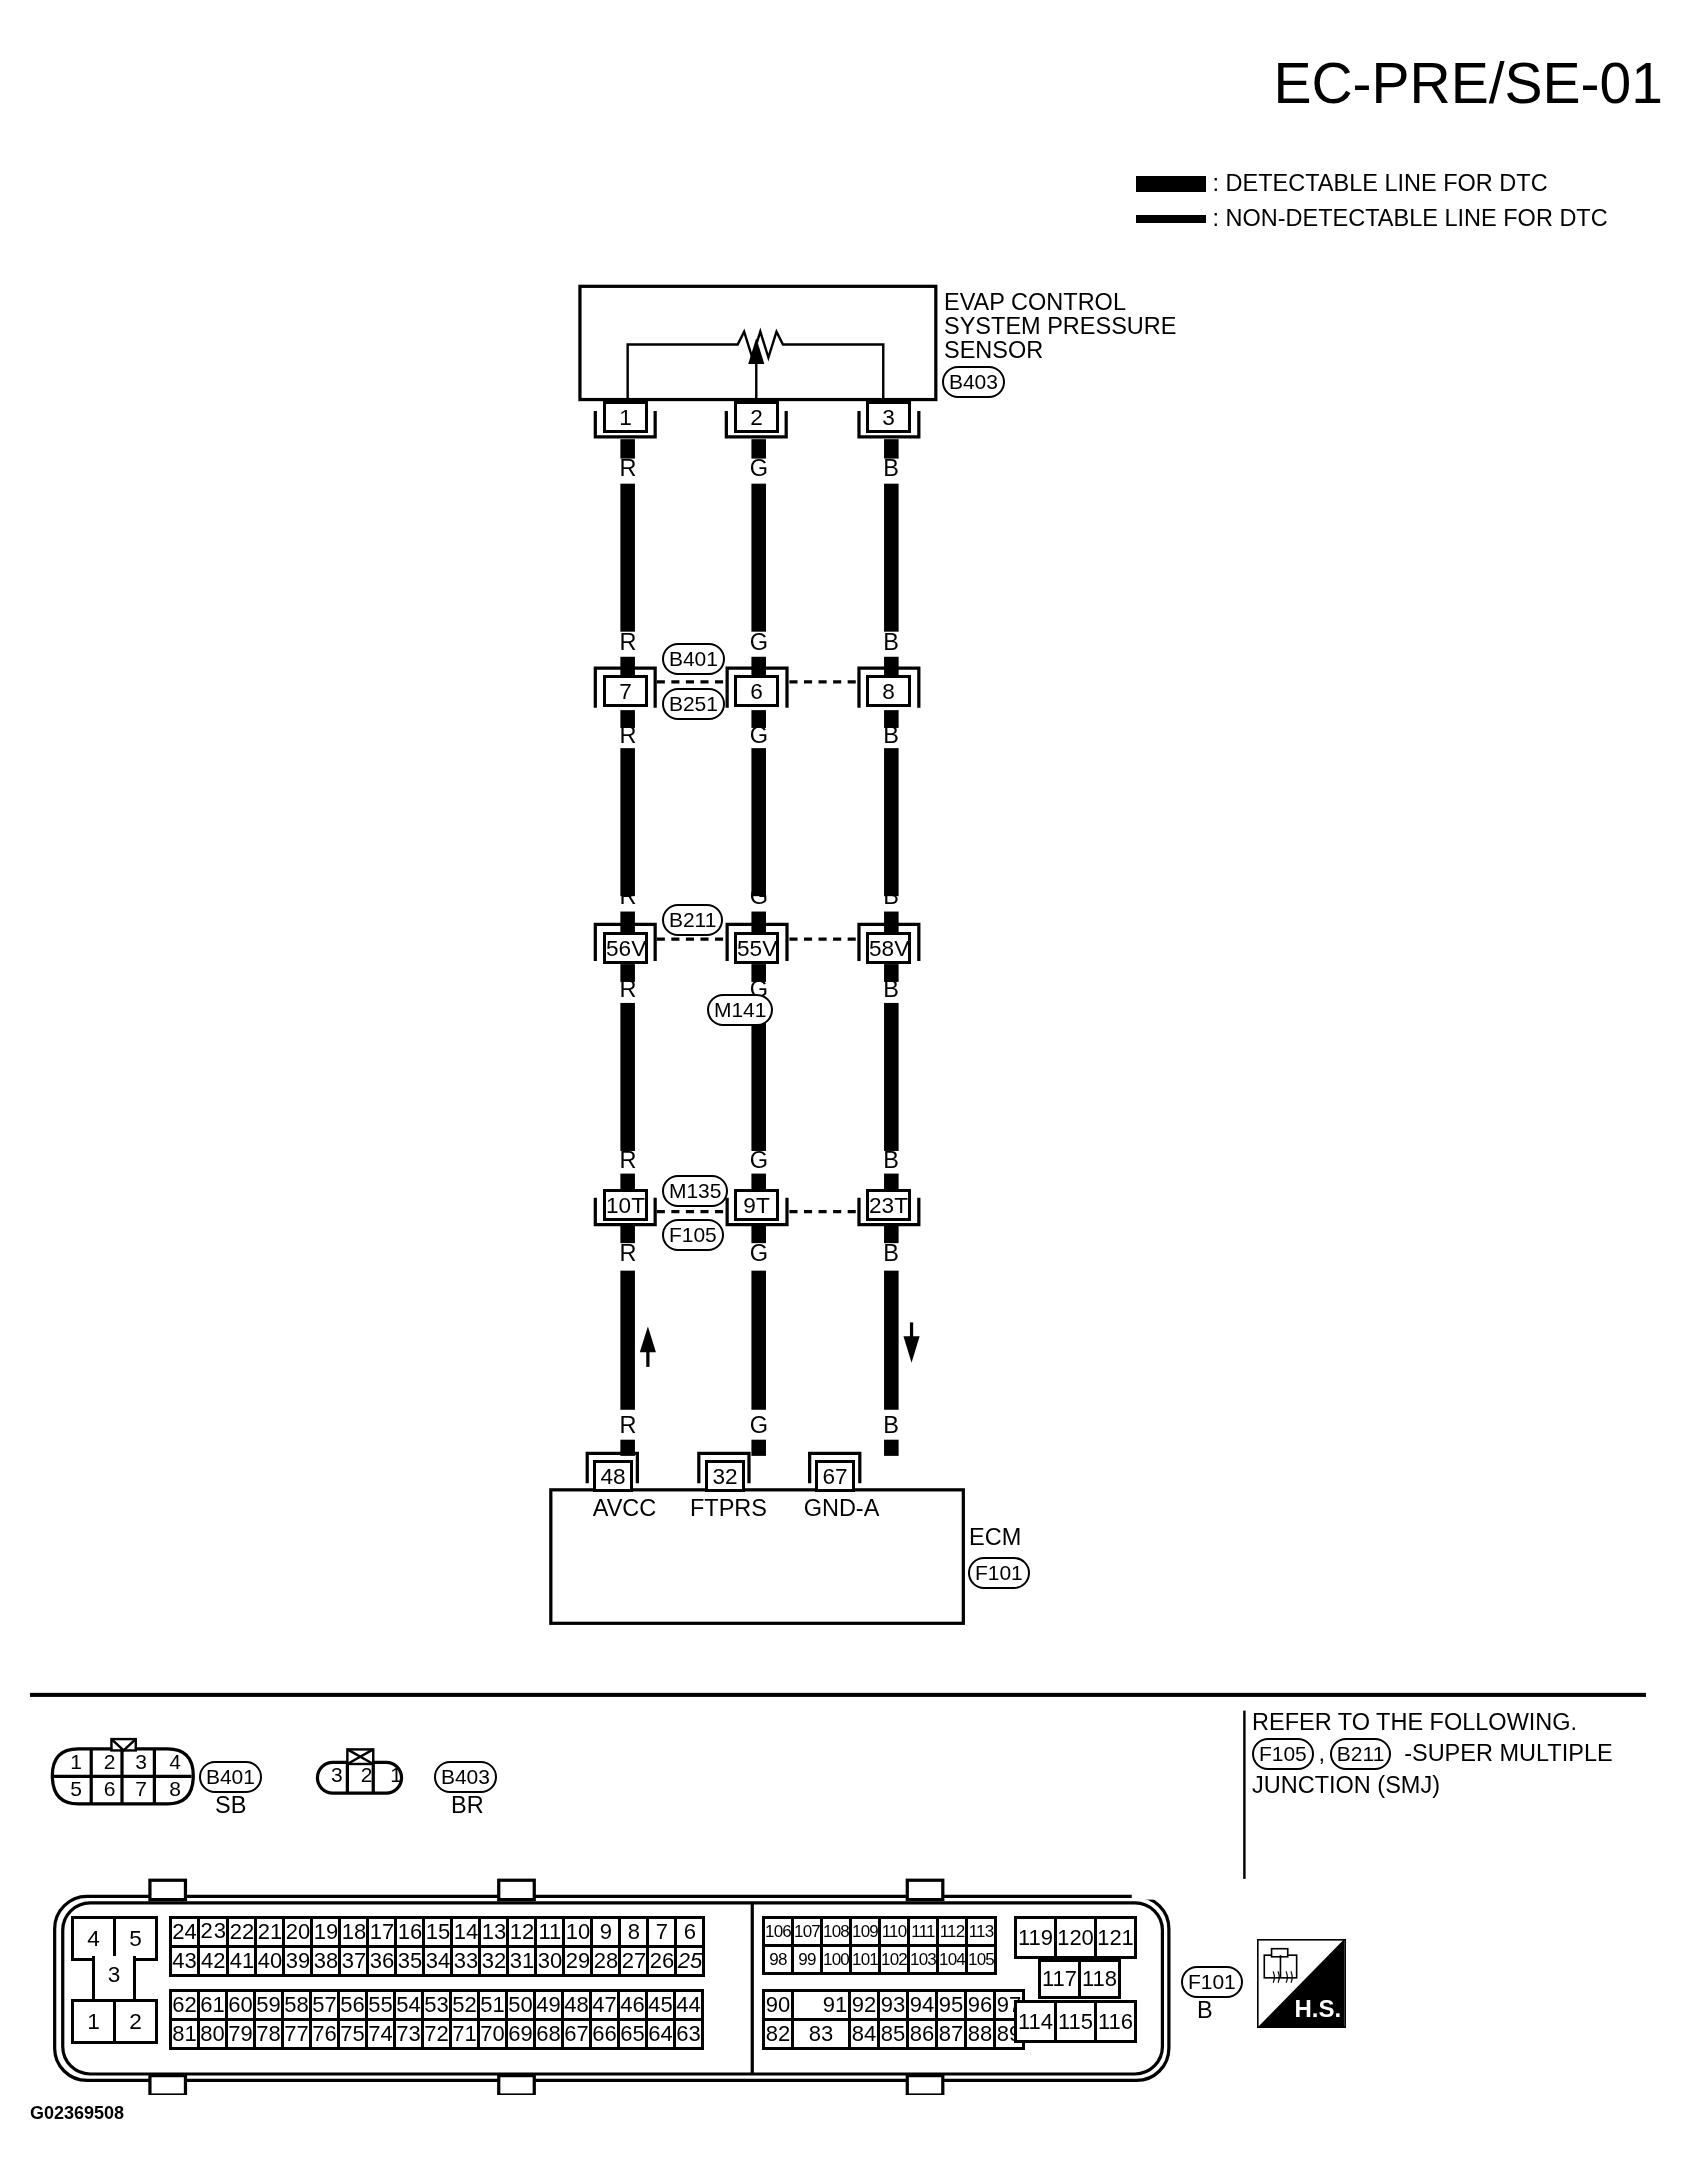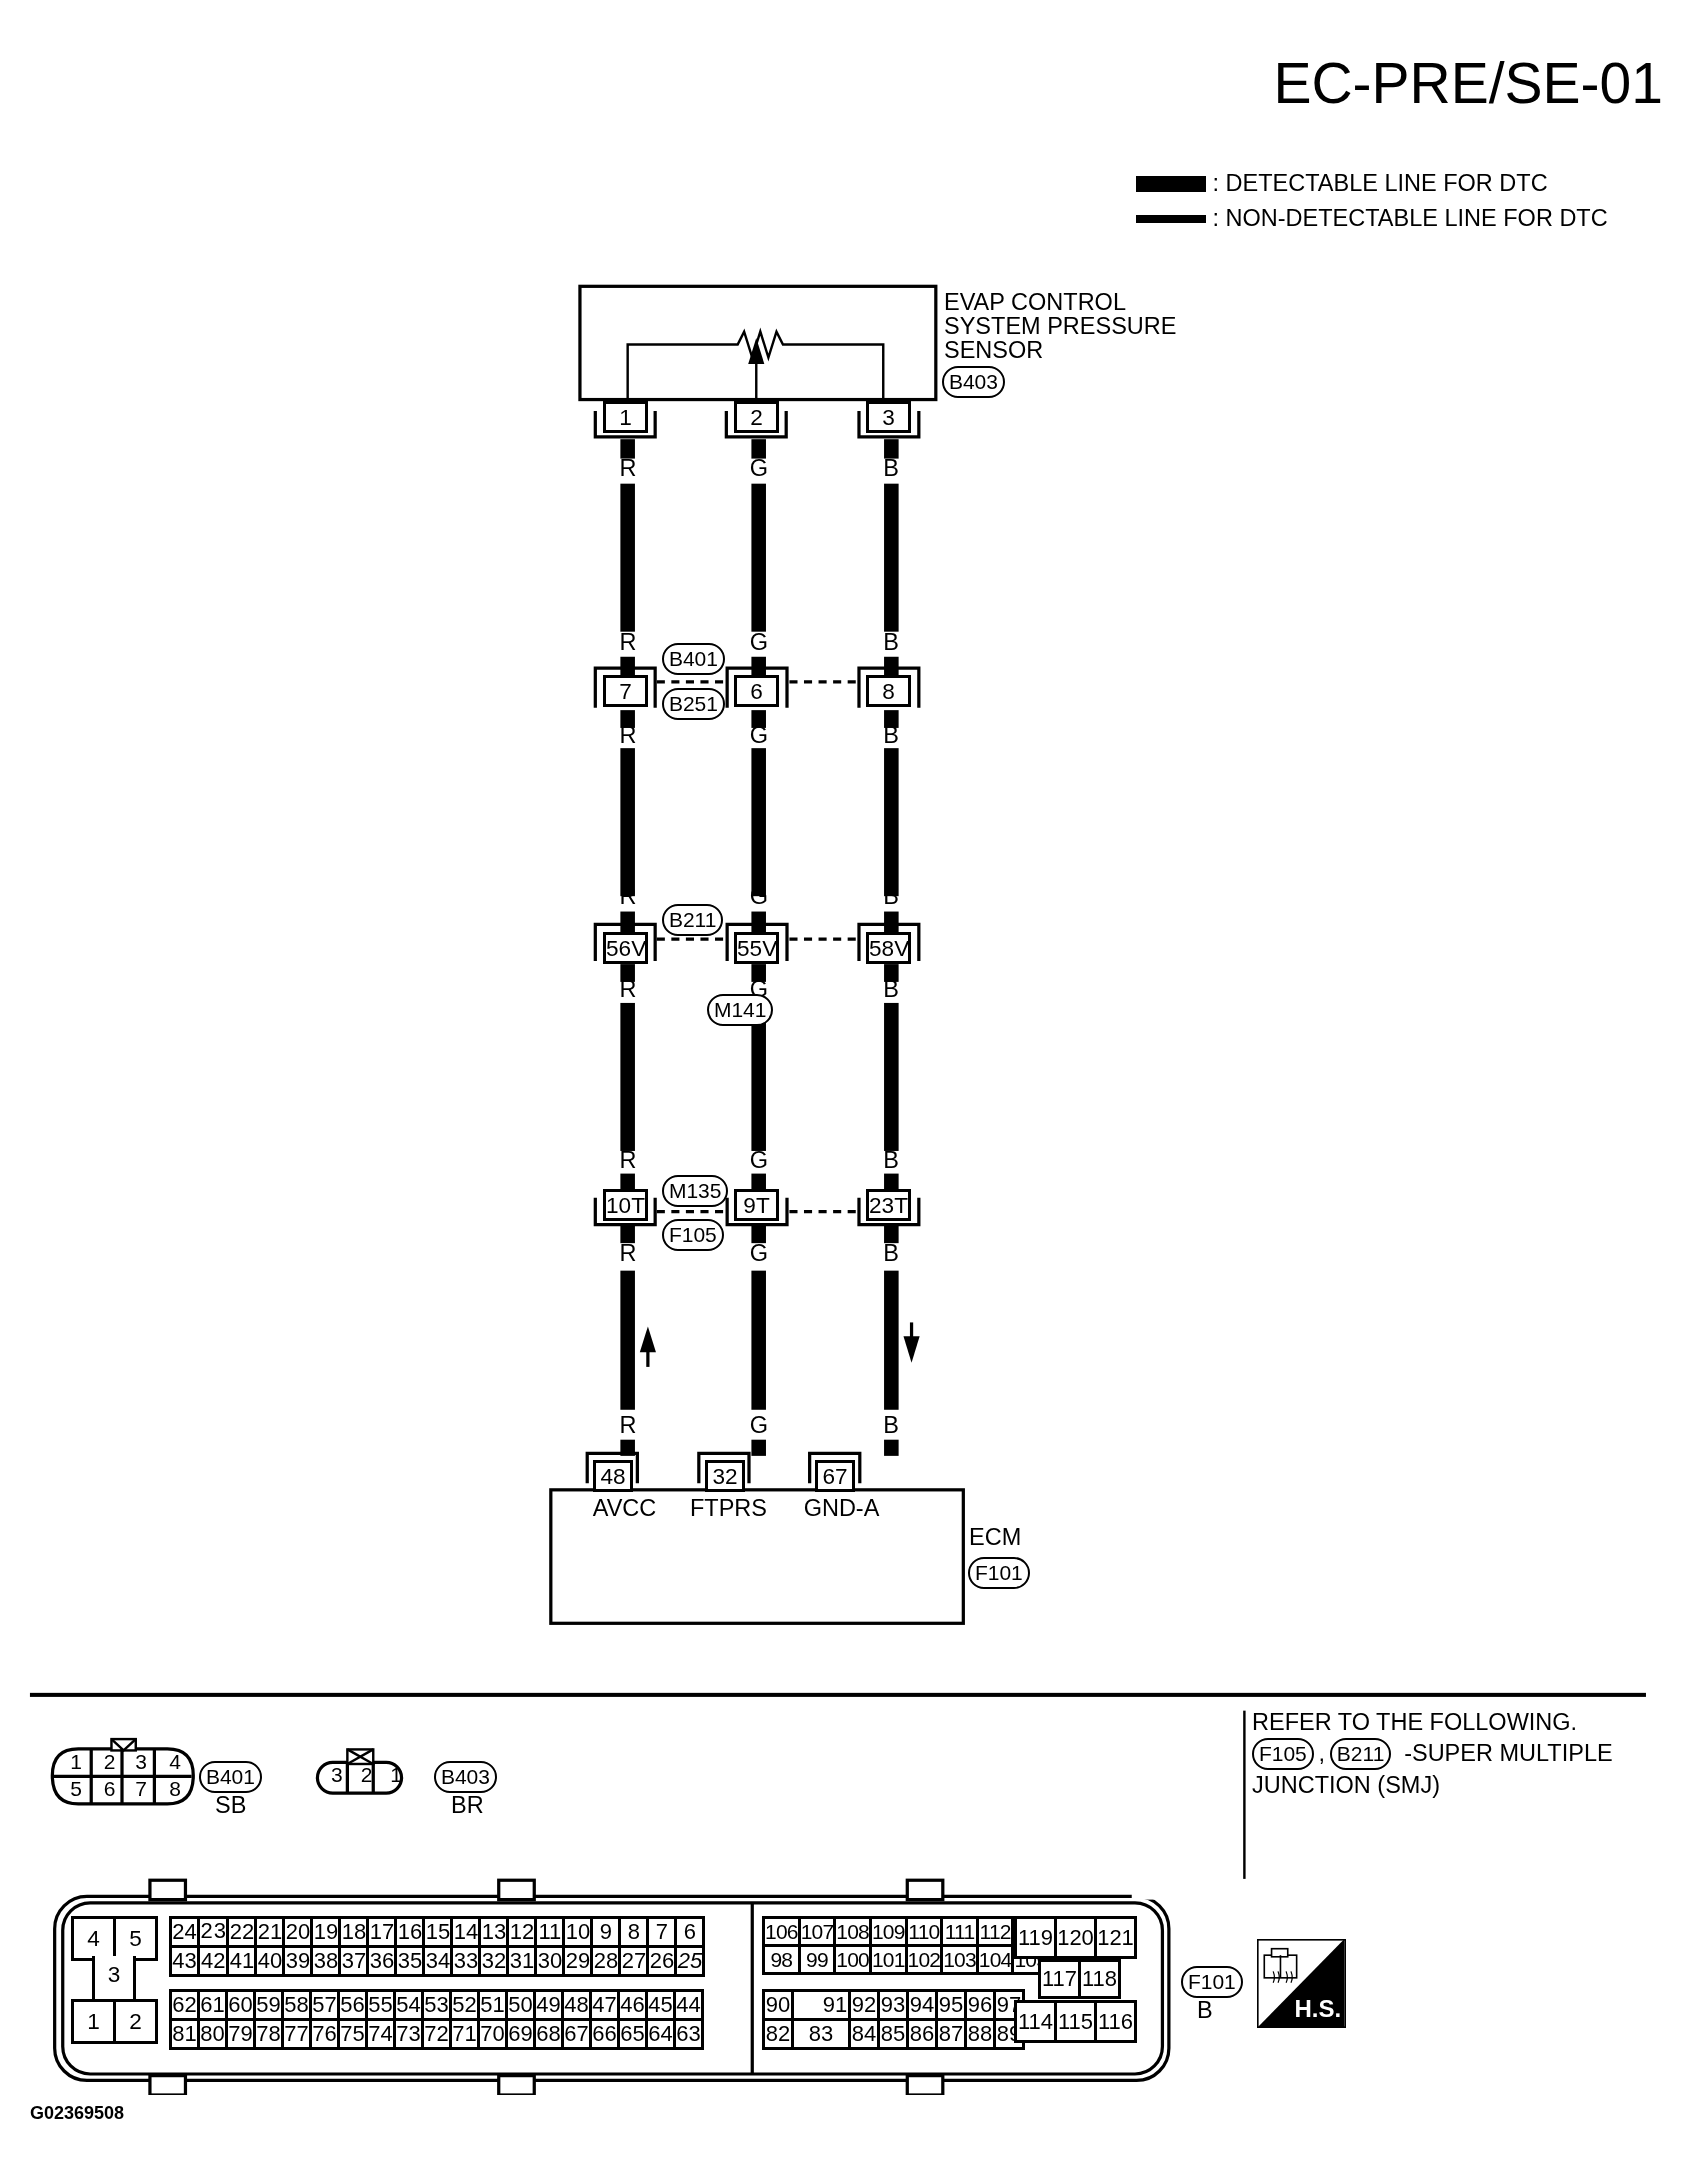--- a/index.html
+++ b/index.html
@@ -10,21 +10,21 @@
   .legend-row { position: absolute; left: 1136px; display: flex; align-items: center; font-size: 23.5px; }
   .legend-bar { background: #000; width: 70px; margin-right: 6.5px; }
   .code-pill { display: inline-block; border: 2.4px solid #000; border-radius: 18px;
                padding: 0 4.9px; font-size: 21px; line-height: 27.5px; height: 27.5px; background:#fff; text-align:center; }
   .label { position: absolute; font-size: 23.5px; line-height: 24px; }
   .wire-color { position: absolute; font-size: 23.5px; width: 32px; text-align: center; }
   .pin-box { position: absolute; border: 3.2px solid #000; background: #fff; text-align: center;
              font-size: 22.6px; line-height: 27.5px; box-sizing: border-box; }
   .ecm-pin-table { position: absolute; border-collapse: collapse; }
   .ecm-pin-table td { border: 3.2px solid #000; text-align: center; font-size: 22px; padding: 0; background:#fff; }
-  .small td { font-size: 21px; letter-spacing: -0.8px; }
+  .small td { font-size: 17px; letter-spacing: -0.8px; }
   .big td { font-size: 22.6px; }
   .note { position: absolute; left: 1252px; top: 1707px; font-size: 23.5px; line-height: 31px; }
 </style>
 </head>
 <body>
 
 <div class="title">EC-PRE/SE-01</div>
 
 <div class="legend-row" style="top:170px;">
   <span class="legend-bar" style="height:16px;"></span>

